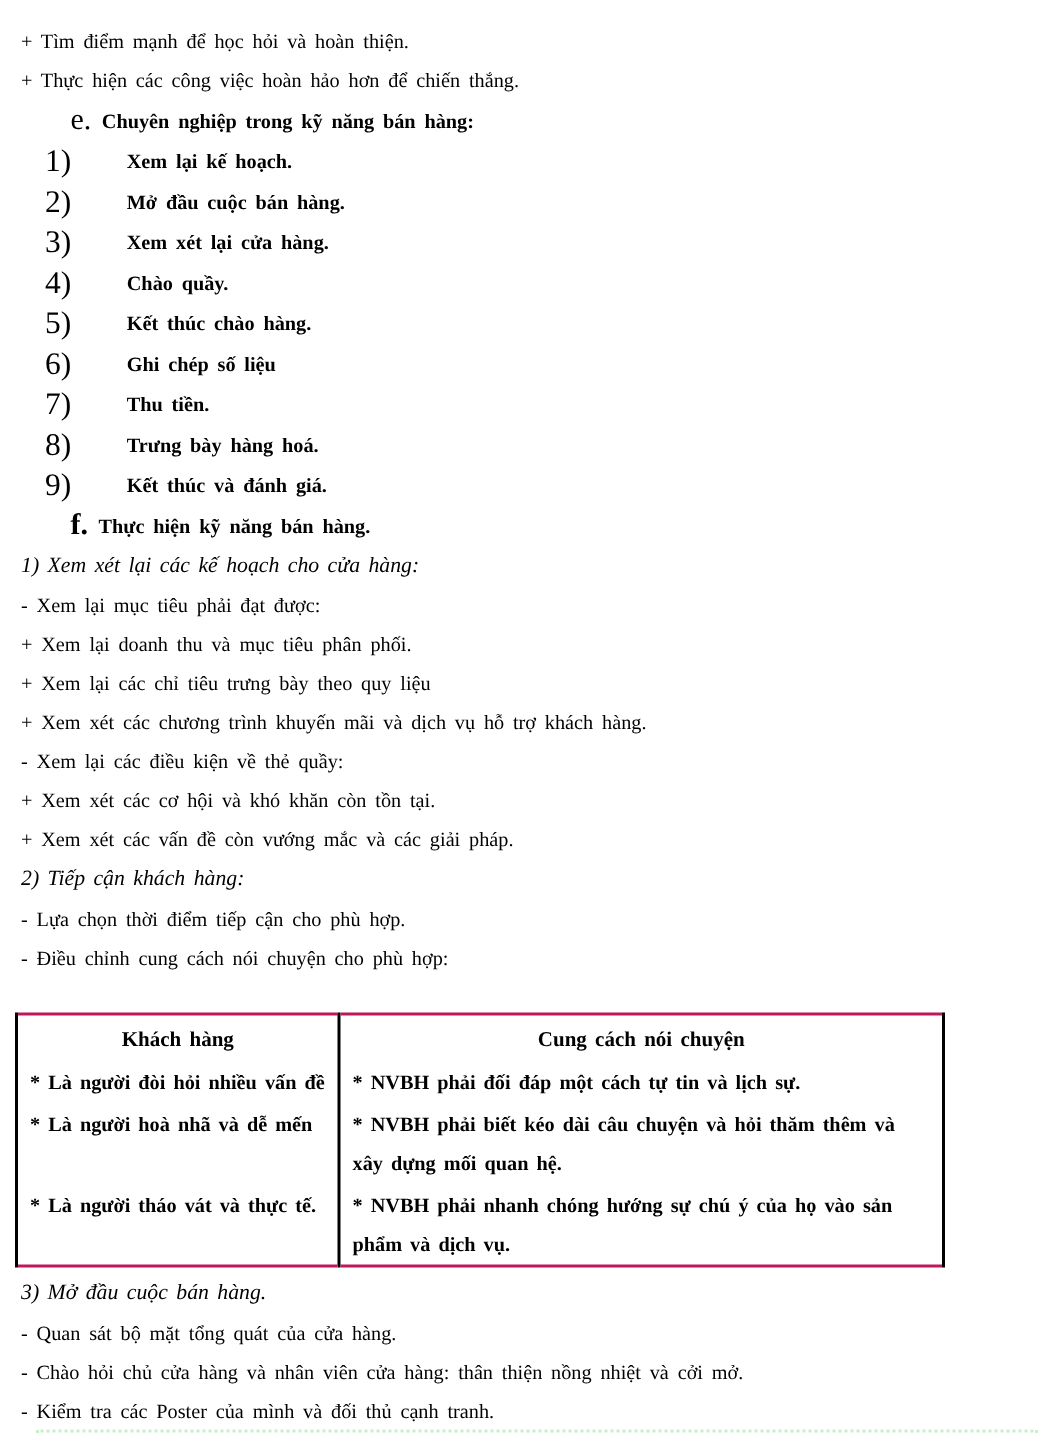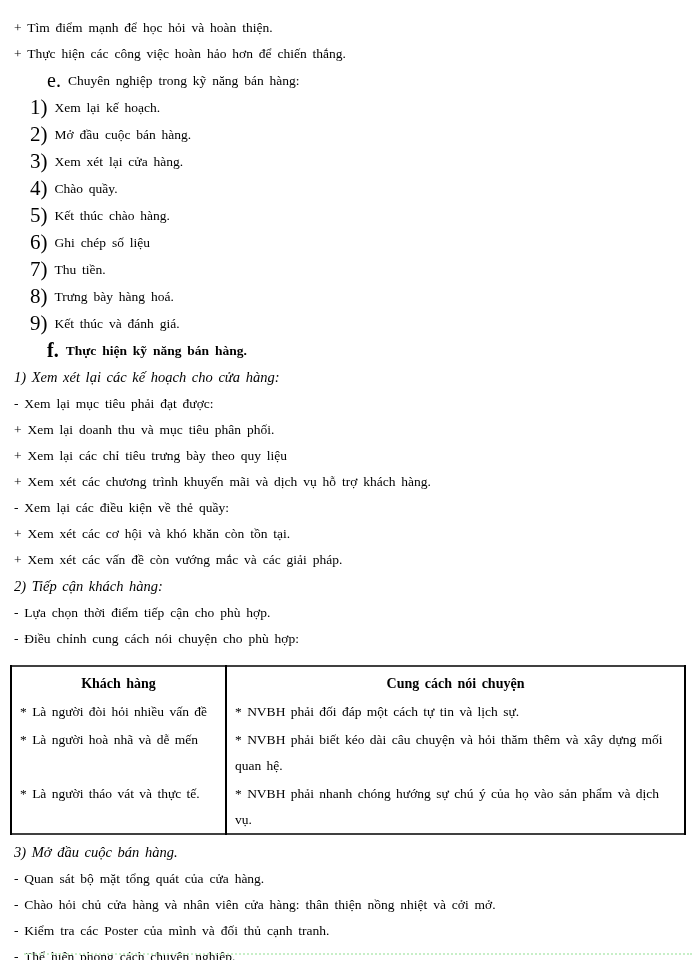--- a/index.html
+++ b/index.html
@@ -8,37 +8,37 @@
     background:#ffffff;color:#000;position:relative;
     font-family:"Liberation Serif","DejaVu Serif",serif;
     font-size:13.5px;
   }
   .doc{padding:15px 14px 0 14px;}
   p{margin:0;}
   .line{line-height:26px;word-spacing:2.5px;white-space:nowrap;}
   
   .li{display:flex;align-items:flex-start;}
   .li .marker{flex:0 0 auto;margin-right:7px;}
-  .li .txt{word-spacing:2.5px;}
+  .li .txt{word-spacing:2.5px;font-weight:bold;}
   .li-letter{margin-left:33px;}
   .li-letter .marker{font-size:20px;line-height:27px;}
   .li-letter .txt{line-height:20px;padding-top:4px;}
   .li-num{margin-left:16px;}
   .li-num .marker{font-size:21px;line-height:27px;}
-  .li-num .txt{line-height:20px;padding-top:4px;}
+  .li-num .txt{line-height:20px;padding-top:4px;margin-left:30px;}
   .bold{font-weight:bold;}
   .heading{font-weight:normal;font-style:italic;font-size:14.5px;line-height:27px;word-spacing:2px;}
   
-  table.cmp{border-collapse:collapse;margin-left:-4px;width:676px;table-layout:fixed;
-    border:2px solid #404040;margin-top:13px;margin-bottom:4px;}
+  table.cmp{border-collapse:collapse;margin-left:-4px;width:620px;table-layout:fixed;
+    border:2px solid #be185d;margin-top:23px;margin-bottom:4px;}
   table.cmp col.c1{width:215px;}
   table.cmp th,table.cmp td{
     border-left:2px solid #000;border-right:2px solid #000;
     padding:1px 8px;vertical-align:top;line-height:26px;word-spacing:2px;
-    font-size:13.5px;text-align:left;font-weight:normal;
+    font-size:13.5px;text-align:left;font-weight:bold;
   }
   table.cmp th{text-align:center;font-weight:bold;font-size:14px;padding-top:4px;}
   table.cmp tr.last td{padding-bottom:0;}
   .dotted-rule{
     position:absolute;left:24px;top:953px;width:668px;height:0;
     border-top:2px dotted #c7efc7;
   }
 </style>
 </head>
 <body>

